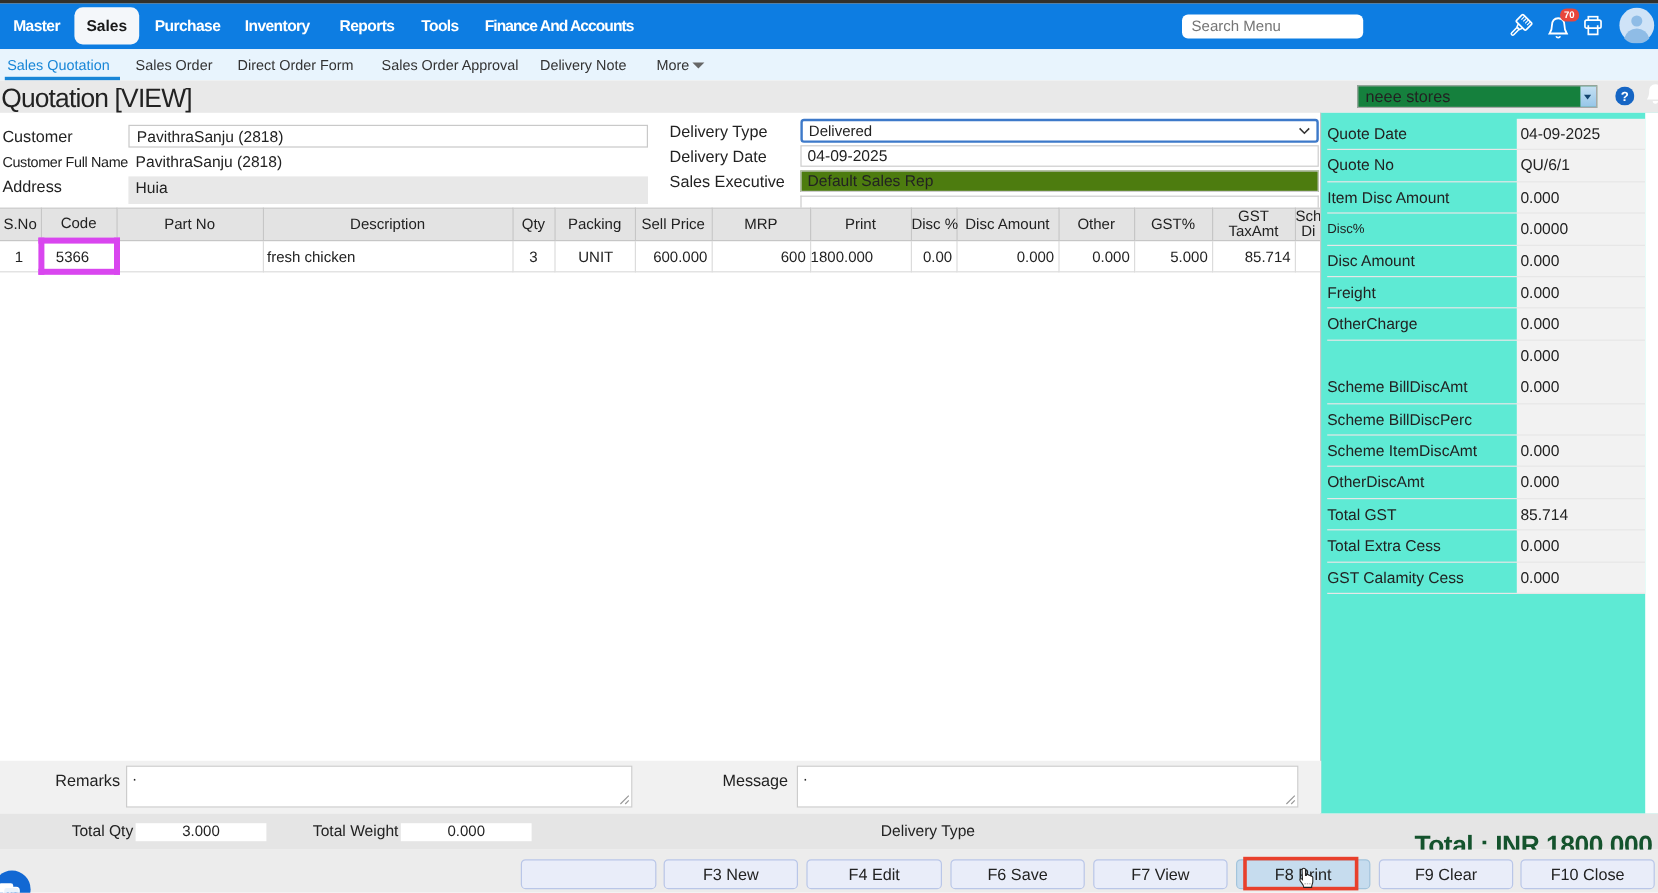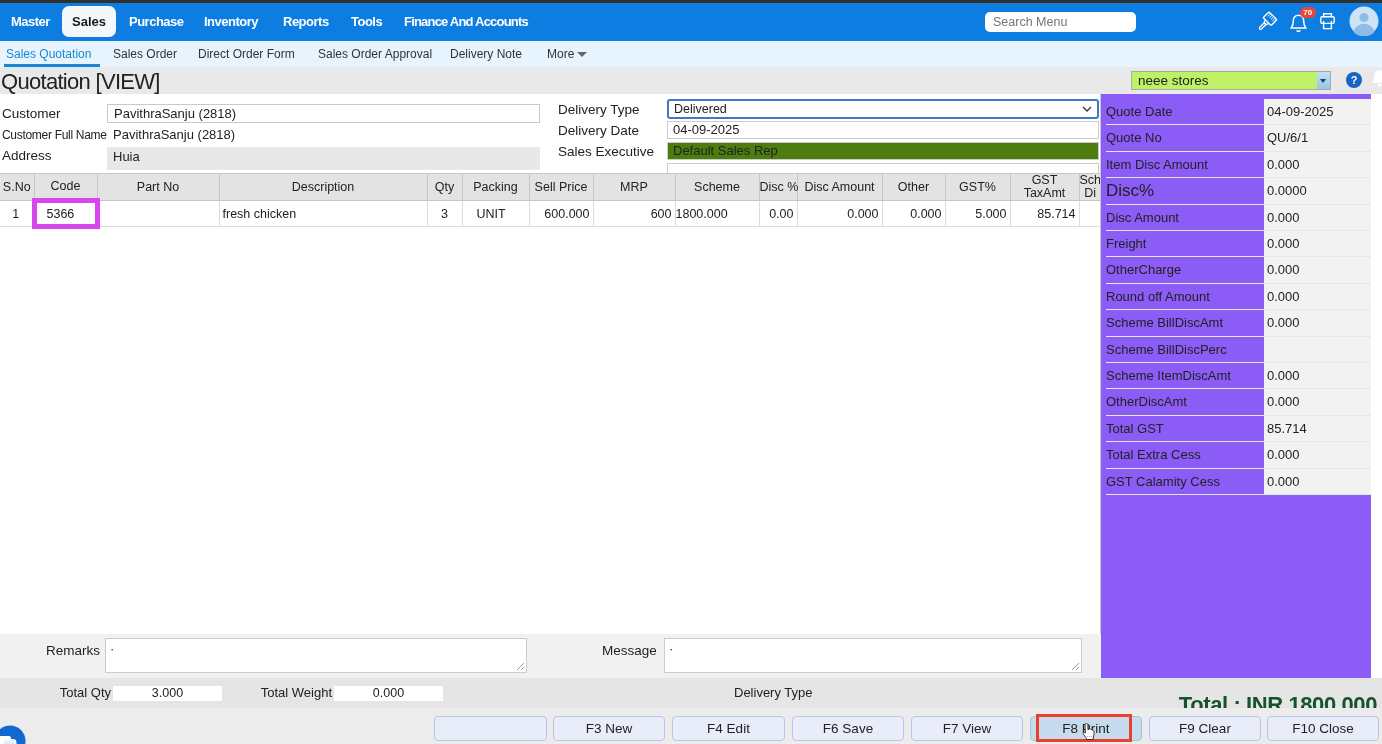--- a/index.html
+++ b/index.html
@@ -60,21 +60,21 @@
   <div class="abs" style="left:318px;top:0;height:26px;line-height:26px;">Sales Order Approval</div>
   <div class="abs" style="left:450px;top:0;height:26px;line-height:26px;">Delivery Note</div>
   <div class="abs" style="left:547px;top:0;height:26px;line-height:26px;">More</div>
   <div class="abs" style="left:577px;top:11px;width:0;height:0;border-left:5px solid transparent;border-right:5px solid transparent;border-top:5px solid #666;"></div>
   <div class="abs" style="left:4px;top:23px;width:96px;height:3px;background:#1886d7;"></div>
 </div>
 
 <div class="abs" style="left:0;top:67px;width:1382px;height:27px;background:#e9e9e9;">
   <div class="abs" style="left:1px;top:0;height:27px;line-height:29px;font-size:22px;letter-spacing:-0.7px;color:#222;">Quotation [VIEW]</div>
 
-  <div class="abs" style="left:1131px;top:4px;width:200px;height:19px;background:#bef264;border:1px solid #a8a8a8;">
+  <div class="abs" style="left:1131px;top:4px;width:200px;height:19px;background:#15803d;border:1px solid #a8a8a8;">
     <div class="abs" style="left:6px;top:0;height:17px;line-height:17px;font-size:13.5px;color:#222;">neee stores</div>
     <div class="abs" style="right:0;top:0;width:13px;height:17px;background:linear-gradient(#c5e0f3,#96c6e8);"></div>
     <div class="abs" style="right:4px;top:7px;width:0;height:0;border-left:3.5px solid transparent;border-right:3.5px solid transparent;border-top:4.5px solid #14466f;"></div>
   </div>
 
   <svg class="abs" style="left:1346px;top:5px;" width="16" height="16" viewBox="0 0 16 16">
     <circle cx="8" cy="8" r="8" fill="#1565c4"></circle>
     <text x="8" y="12" text-anchor="middle" font-size="11" font-weight="bold" fill="#fff" font-family="Liberation Sans">?</text>
   </svg>
 
@@ -126,66 +126,65 @@
 <tbody>
         <tr style="background:#e3e3e3;height:26px;">
 <th style="border:1px solid #c6c6c6;border-left:none;font-weight:normal;">S.No</th>
 <th style="border:1px solid #c6c6c6;font-weight:normal;">Code</th>
 <th style="border:1px solid #c6c6c6;font-weight:normal;">Part No</th>
 <th style="border:1px solid #c6c6c6;font-weight:normal;">Description</th>
 <th style="border:1px solid #c6c6c6;font-weight:normal;">Qty</th>
 <th style="border:1px solid #c6c6c6;font-weight:normal;">Packing</th>
 <th style="border:1px solid #c6c6c6;font-weight:normal;">Sell Price</th>
 <th style="border:1px solid #c6c6c6;font-weight:normal;">MRP</th>
-<th style="border:1px solid #c6c6c6;font-weight:normal;">Scheme</th>
+<th style="border:1px solid #c6c6c6;font-weight:normal;">Print</th>
 <th style="border:1px solid #c6c6c6;font-weight:normal;">Disc %</th>
 <th style="border:1px solid #c6c6c6;font-weight:normal;">Disc Amount</th>
 <th style="border:1px solid #c6c6c6;font-weight:normal;">Other</th>
 <th style="border:1px solid #c6c6c6;font-weight:normal;">GST%</th>
 <th style="border:1px solid #c6c6c6;font-weight:normal;line-height:13px;">GST<br>TaxAmt</th>
 <th style="border:1px solid #c6c6c6;border-right:none;font-weight:normal;line-height:13px;">Sch<br>Di</th>
 </tr>
 <tr style="background:#fff;height:26px;">
 <td style="border:1px solid #dcdcdc;border-left:none;text-align:center;">1</td>
 <td style="border:5px solid #d946ef;padding-left:10px;">5366</td>
 <td style="border:1px solid #dcdcdc;"></td>
 <td style="border:1px solid #dcdcdc;padding-left:3px;">fresh chicken</td>
 <td style="border:1px solid #dcdcdc;text-align:center;">3</td>
-<td style="border:1px solid #dcdcdc;padding-left:14px;">UNIT</td>
+<td style="border:1px solid #dcdcdc;padding-left:2px;text-align:center;">UNIT</td>
 <td style="border:1px solid #dcdcdc;text-align:right;padding-right:3px;">600.000</td>
 <td style="border:1px solid #dcdcdc;text-align:right;padding-right:3px;">600</td>
 <td style="border:1px solid #dcdcdc;text-align:left;padding-right:3px;">1800.000</td>
 <td style="border:1px solid #dcdcdc;text-align:right;padding-right:3px;">0.00</td>
 <td style="border:1px solid #dcdcdc;text-align:right;padding-right:3px;">0.000</td>
 <td style="border:1px solid #dcdcdc;text-align:right;padding-right:3px;">0.000</td>
 <td style="border:1px solid #dcdcdc;text-align:right;padding-right:3px;">5.000</td>
 <td style="border:1px solid #dcdcdc;text-align:right;padding-right:3px;">85.714</td>
 <td style="border:1px solid #dcdcdc;border-right:none;"></td>
 </tr>
 </tbody>
     </table>
 </div>
 
-<div class="abs" style="left:1100px;top:94px;width:282px;height:584px;border-left:1px solid #c9c9c9;background:#8b5cf6;">
+<div class="abs" style="left:1100px;top:94px;width:282px;height:584px;border-left:1px solid #c9c9c9;background:#5eead4;">
   <div class="abs" style="left:163px;top:5px;width:107px;height:396px;background:#f2f2f2;"></div>
   <div class="abs" style="left:5px;top:5.0px;width:265px;height:26.4px;border-bottom:1px solid #e7e7e7;line-height:26px;font-size:13px;color:#222;">Quote Date</div>
     <div class="abs" style="left:166px;top:5.0px;width:110px;height:26.4px;line-height:26px;font-size:13px;color:#222;">04-09-2025</div>
 <div class="abs" style="left:5px;top:31.4px;width:265px;height:26.4px;border-bottom:1px solid #e7e7e7;line-height:26px;font-size:13px;color:#222;">Quote No</div>
     <div class="abs" style="left:166px;top:31.4px;width:110px;height:26.4px;line-height:26px;font-size:13px;color:#222;">QU/6/1</div>
 <div class="abs" style="left:5px;top:57.8px;width:265px;height:26.4px;border-bottom:1px solid #e7e7e7;line-height:26px;font-size:13px;color:#222;">Item Disc Amount</div>
     <div class="abs" style="left:166px;top:57.8px;width:110px;height:26.4px;line-height:26px;font-size:13px;color:#222;">0.000</div>
-<div class="abs" style="left:5px;top:84.19999999999999px;width:265px;height:26.4px;border-bottom:1px solid #e7e7e7;line-height:26px;font-size:17px;color:#222;">Disc%</div>
+<div class="abs" style="left:5px;top:84.19999999999999px;width:265px;height:26.4px;border-bottom:1px solid #e7e7e7;line-height:26px;font-size:11px;color:#222;">Disc%</div>
     <div class="abs" style="left:166px;top:84.19999999999999px;width:110px;height:26.4px;line-height:26px;font-size:13px;color:#222;">0.0000</div>
 <div class="abs" style="left:5px;top:110.6px;width:265px;height:26.4px;border-bottom:1px solid #e7e7e7;line-height:26px;font-size:13px;color:#222;">Disc Amount</div>
     <div class="abs" style="left:166px;top:110.6px;width:110px;height:26.4px;line-height:26px;font-size:13px;color:#222;">0.000</div>
 <div class="abs" style="left:5px;top:137.0px;width:265px;height:26.4px;border-bottom:1px solid #e7e7e7;line-height:26px;font-size:13px;color:#222;">Freight</div>
     <div class="abs" style="left:166px;top:137.0px;width:110px;height:26.4px;line-height:26px;font-size:13px;color:#222;">0.000</div>
 <div class="abs" style="left:5px;top:163.39999999999998px;width:265px;height:26.4px;border-bottom:1px solid #e7e7e7;line-height:26px;font-size:13px;color:#222;">OtherCharge</div>
     <div class="abs" style="left:166px;top:163.39999999999998px;width:110px;height:26.4px;line-height:26px;font-size:13px;color:#222;">0.000</div>
-<div class="abs" style="left:5px;top:189.79999999999998px;width:265px;height:26.4px;border-bottom:1px solid #e7e7e7;line-height:26px;font-size:13px;color:#222;">Round off Amount</div>
     <div class="abs" style="left:166px;top:189.79999999999998px;width:110px;height:26.4px;line-height:26px;font-size:13px;color:#222;">0.000</div>
 <div class="abs" style="left:5px;top:216.2px;width:265px;height:26.4px;border-bottom:1px solid #e7e7e7;line-height:26px;font-size:13px;color:#222;">Scheme BillDiscAmt</div>
     <div class="abs" style="left:166px;top:216.2px;width:110px;height:26.4px;line-height:26px;font-size:13px;color:#222;">0.000</div>
 <div class="abs" style="left:5px;top:242.6px;width:265px;height:26.4px;border-bottom:1px solid #e7e7e7;line-height:26px;font-size:13px;color:#222;">Scheme BillDiscPerc</div>
     <div class="abs" style="left:166px;top:242.6px;width:110px;height:26.4px;line-height:26px;font-size:13px;color:#222;"></div>
 <div class="abs" style="left:5px;top:269.0px;width:265px;height:26.4px;border-bottom:1px solid #e7e7e7;line-height:26px;font-size:13px;color:#222;">Scheme ItemDiscAmt</div>
     <div class="abs" style="left:166px;top:269.0px;width:110px;height:26.4px;line-height:26px;font-size:13px;color:#222;">0.000</div>
 <div class="abs" style="left:5px;top:295.4px;width:265px;height:26.4px;border-bottom:1px solid #e7e7e7;line-height:26px;font-size:13px;color:#222;">OtherDiscAmt</div>
     <div class="abs" style="left:166px;top:295.4px;width:110px;height:26.4px;line-height:26px;font-size:13px;color:#222;">0.000</div>
 <div class="abs" style="left:5px;top:321.79999999999995px;width:265px;height:26.4px;border-bottom:1px solid #e7e7e7;line-height:26px;font-size:13px;color:#222;">Total GST</div>

